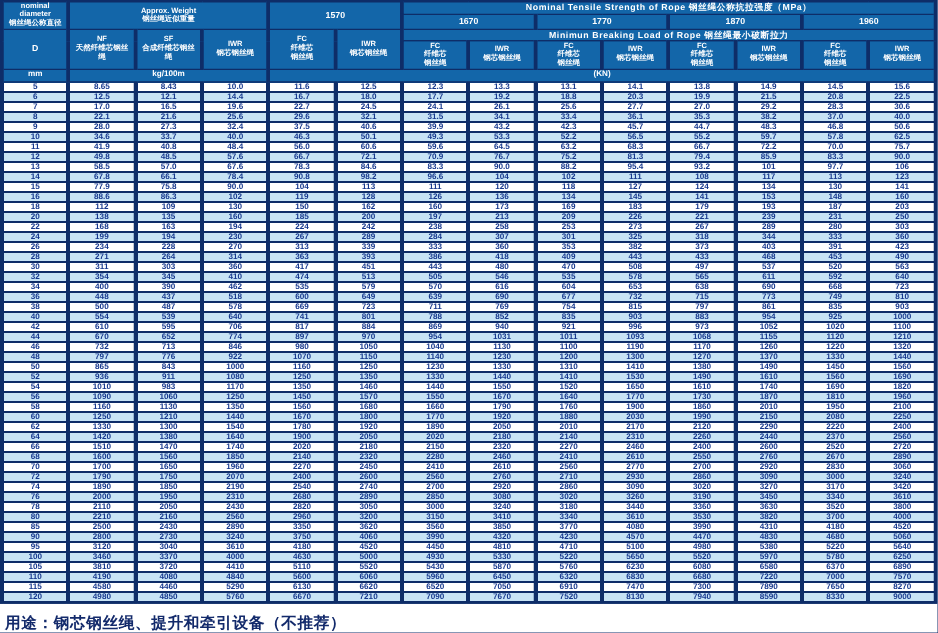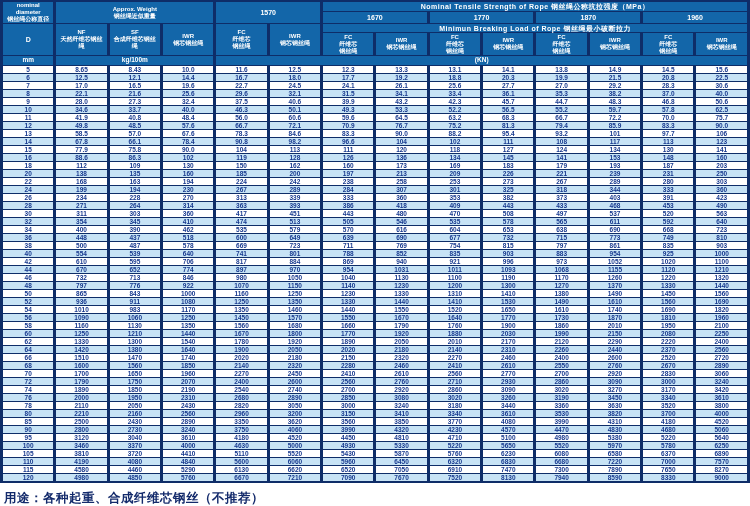--- a/index.html
+++ b/index.html
@@ -930,13 +930,13 @@
         <td>7520</td>
         <td>8130</td>
         <td>7940</td>
         <td>8590</td>
         <td>8330</td>
         <td>9000</td>
       </tr>
     </tbody>
 </table>
 
-<div class="usage">用途：各种起重、合成纤维芯钢丝（不推荐）</div>
+<div class="usage">用途：钢芯钢丝绳、提升和牵引设备（不推荐）</div>
 
 </body></html>

